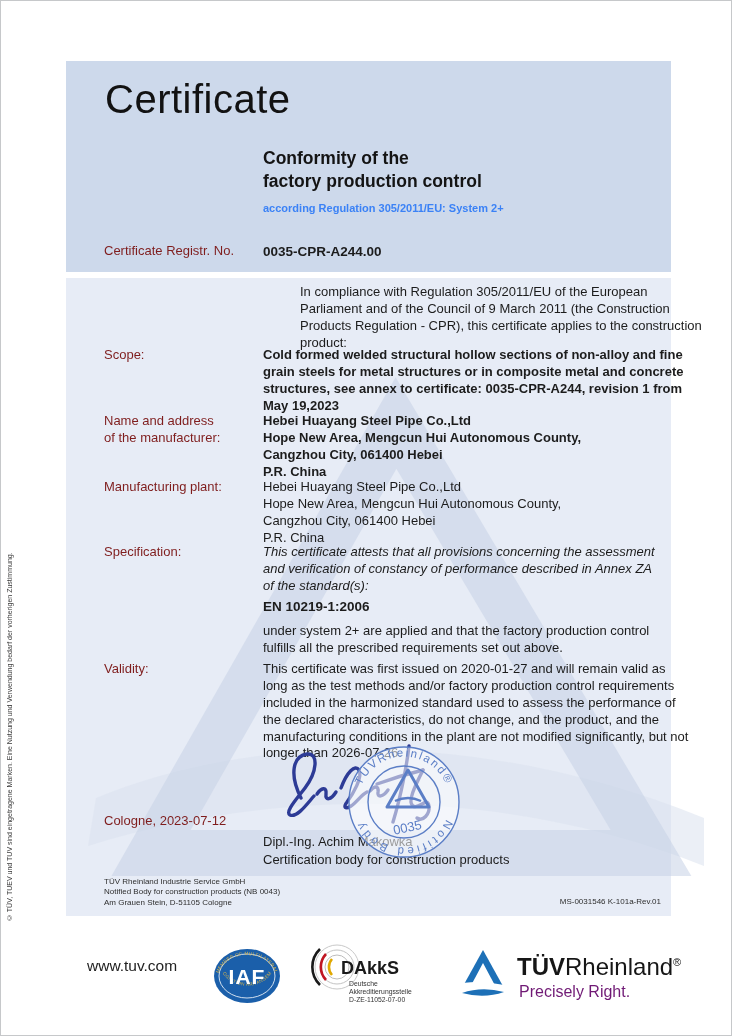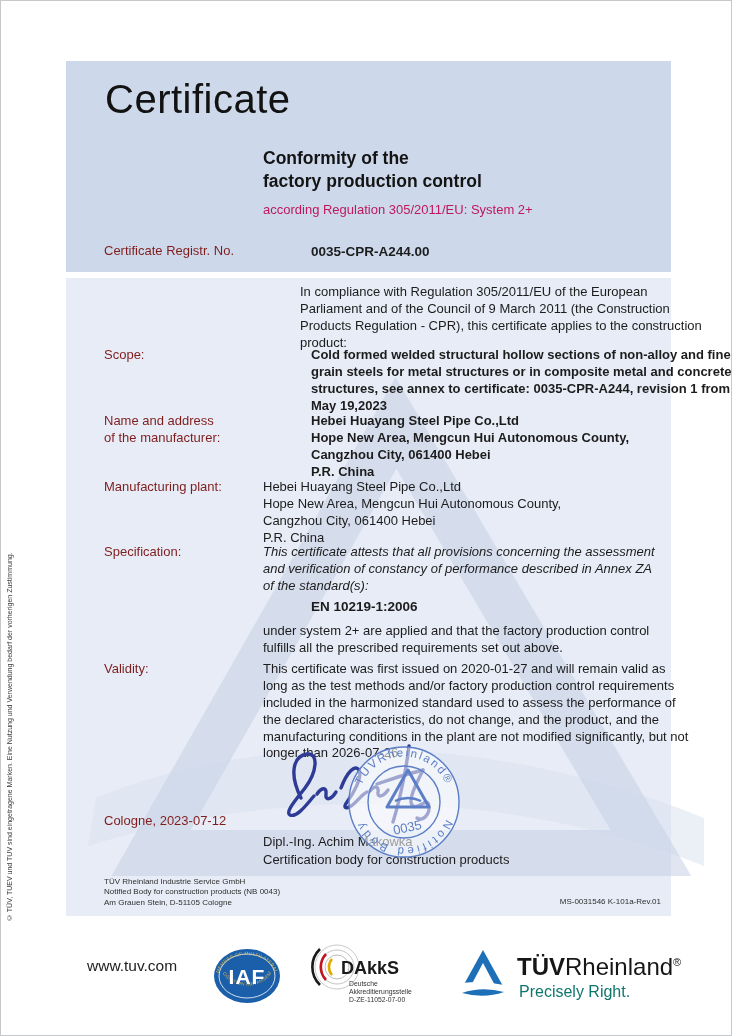--- a/index.html
+++ b/index.html
@@ -8,36 +8,36 @@
     border:1px solid #c6c8ca;box-sizing:border-box;overflow:hidden;
     font-family:"Liberation Sans","DejaVu Sans",sans-serif;color:#1c1c1c;
   }
   .band-header{position:absolute;left:65px;top:60px;width:605px;height:211px;background:#cdd9eb;}
   .band-body{position:absolute;left:65px;top:277px;width:605px;height:638px;background:#e7ecf6;}
   .wm{position:absolute;left:65px;top:277px;width:640px;height:638px;pointer-events:none;}
   .content{position:absolute;inset:0;}
   .abs{position:absolute;}
   .title{font-size:40px;font-weight:400;letter-spacing:.5px;color:#121212;}
   .subtitle{font-size:17.5px;font-weight:700;line-height:1.3;color:#141414;}
-  .according{font-size:13px;font-weight:400;color:#be185d;}
+  .according{font-size:11px;font-weight:700;color:#3b82f6;}
   .lbl{font-size:13px;color:#7f1d1d;line-height:1.3;}
   .val{font-size:13px;line-height:1.3;color:#1c1c1c;}
-  .b{font-weight:700;margin-left:48px;}
+  .b{font-weight:700;}
   .small-legal{font-size:8px;line-height:1.3;color:#2e2e2e;}
   .docref{font-size:8px;color:#2e2e2e;}
   .side-note{
     position:absolute;left:5px;top:512px;height:408px;width:14px;
     writing-mode:vertical-rl;transform:rotate(180deg);
     font-size:7px;letter-spacing:0px;color:#3a3a3a;white-space:nowrap;
   }
   .website{font-size:15.5px;color:#222;}
   .brand-line{font-size:24px;color:#161616;white-space:nowrap;}
   .brand-line .bold{font-weight:700;margin-top:43px;}
   .brand-reg{font-size:11px;vertical-align:9px;}
-  .tagline{font-size:16px;color:#0f766e;}
+  .tagline{font-size:16px;color:#701a75;}
   svg text{font-family:"Liberation Sans","DejaVu Sans",sans-serif;}
 </style>
 </head>
 <body>
 
 <div class="page">
 
   <div class="band-header"></div>
   <div class="band-body"></div>
 

